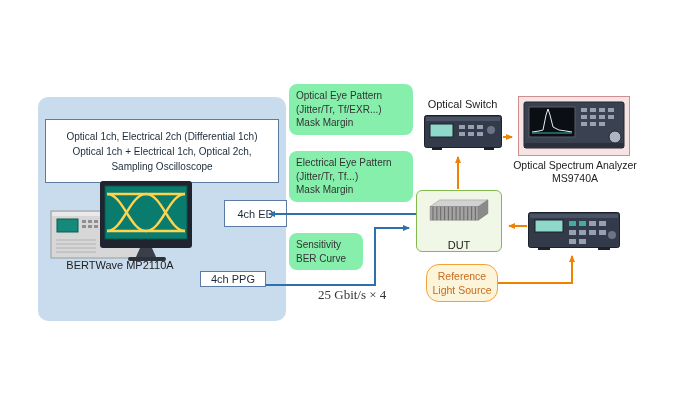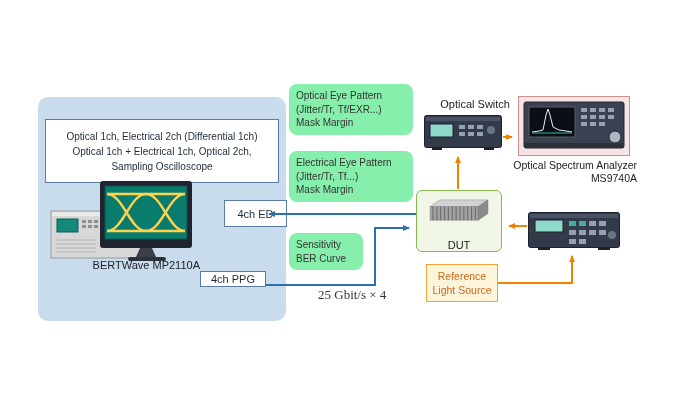--- a/index.html
+++ b/index.html
@@ -24,31 +24,31 @@
   .config div { white-space:nowrap; }
   .edbox  { left:200px; top:200px; width:63px; height:27px;margin-left:24px; }
   .ppgbox { left:200px; top:271px; width:66px; height:16px; }
   .callout {
     background:#86efac; border-radius:8px; padding:5px 7px;
     font-size:10px; line-height:13.5px; color:#333; box-sizing:border-box;
   }
   .callout1 { left:289px; top:84px;  width:124px; }
   .callout2 { left:289px; top:151px; width:124px; }
   .callout3 { left:289px; top:233px; width:74px;  }
-  .label { font-size:11px; color:#222; text-align:right; }
+  .label { font-size:11px; color:#222; text-align:center; }
   .small-label { font-size:10.5px; line-height:12.5px; }
   .dutbox {
     left:416px; top:190px; width:86px; height:62px;
     background:#f0f7e7; border:1.5px solid #84b94e; border-radius:6px;
     box-sizing:border-box; display:flex; flex-direction:column; align-items:center;
   }
   .dutbox .label { margin-top:15px; }
   .rlsbox {
     left:426px; top:264px; width:72px; height:38px;
-    background:#fdf5da; border:1.5px solid #f2a33a; border-radius:0;
+    background:#fdf5da; border:1.5px solid #f2a33a; border-radius:13px;
     box-sizing:border-box; display:flex; flex-direction:column; justify-content:center;
     text-align:center; font-size:10.5px; line-height:14px; color:#c96a1e;
   }
   .osa-frame {
     left:518px; top:96px; width:112px; height:60px;
     background:#f6e3e3; border:1px solid #d08d8d; box-sizing:border-box;
   }
   .bitrate { left:318px; top:287px; font-size:13px; color:#333;font-family:Liberation Serif, serif; }
   svg { display:block; }
 </style>

